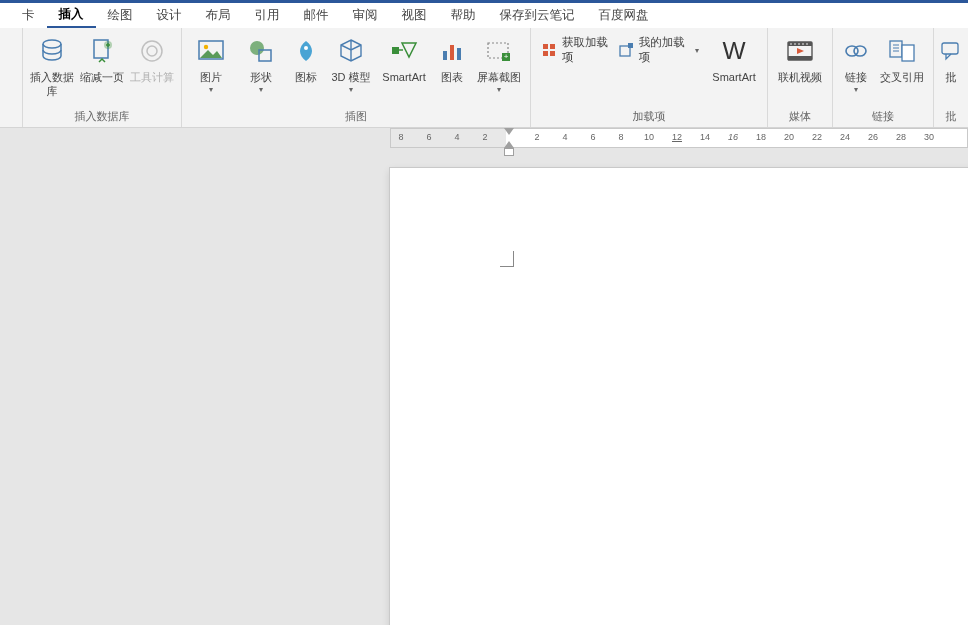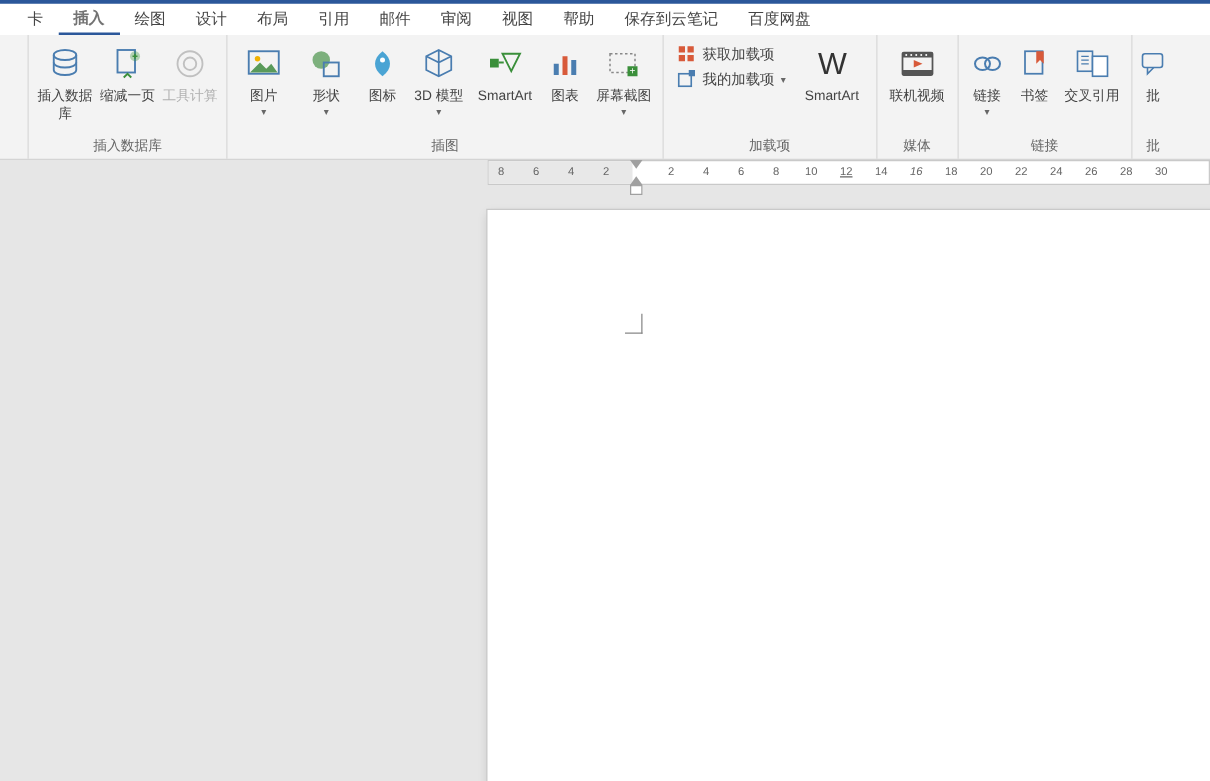--- a/index.html
+++ b/index.html
@@ -9,21 +9,21 @@
   height: 28px;
   background: #fff;
   border-top: 3px solid #2b579a;
   display: flex;
   align-items: center;
   padding-left: 10px;
   font-size: 12.5px;
   color: #444;
 }
 .tab-item { padding: 0 12px; height: 100%; display: flex; align-items: center; cursor: pointer; }
-.tab-item.active { color: #737373; font-weight: 600; border-bottom: 2px solid #2b579a; }
+.tab-item.active { color: #000000; font-weight: 600; border-bottom: 2px solid #2b579a; }
 
 .ribbon {
   background: #f3f3f3;
   border-bottom: 1px solid #d4d4d4;
   height: 100px;
   display: flex;
 }
 .group {
   display: flex;
   flex-direction: column;
@@ -43,21 +43,21 @@
   color: #444;
   cursor: pointer;
   text-align: center;
   line-height: 1.3;
 }
 .big-btn.disabled { color: #b0b0b0; }
 .big-btn .ico { width: 32px; height: 32px; display: flex; align-items: center; justify-content: center; margin-bottom: 3px; }
 .big-btn .lbl { min-height: 28px; display: flex; flex-direction: column; justify-content: flex-start; }
 .drop-arrow { font-size: 8px; color: #666; margin-top: 1px; }
 
-.small-stack { display: flex; flex-direction: column; gap: 4px; padding: 4px 6px 0; }
+.small-stack { display: flex; flex-direction: row; gap: 4px; padding: 4px 6px 0; }
 .small-btn { display: flex; align-items: center; font-size: 11.5px; color: #444; cursor: pointer; gap: 5px; }
 .small-btn .sm-ico { width: 16px; height: 16px; display: flex; align-items: center; justify-content: center; }
 
 .workspace {
   position: relative;
   height: calc(625px - 128px);
   background: #e6e6e6;
 }
 .ruler-h {
   position: absolute;
@@ -312,29 +312,20 @@
         <div class="ico">
           <svg width="28" height="26" viewBox="0 0 28 26">
               <ellipse cx="10" cy="13" rx="6" ry="5" fill="none" stroke="#4a7db0" stroke-width="1.6"></ellipse>
               <ellipse cx="18" cy="13" rx="6" ry="5" fill="none" stroke="#4a7db0" stroke-width="1.6"></ellipse>
             </svg>
         </div>
         <div class="lbl">
             <span>链接</span>
             <span class="drop-arrow">▾</span>
           </div>
-      </div>
-      <div class="big-btn" style="width:38px;">
-        <div class="ico">
-          <svg width="26" height="26" viewBox="0 0 26 26">
-              <rect x="5" y="3" width="14" height="18" fill="none" stroke="#4a7db0" stroke-width="1.4"></rect>
-              <path d="M14 3 L14 13 L17 10 L20 13 L20 3" fill="#d85a3a"></path>
-            </svg>
-        </div>
-        <div class="lbl">书签</div>
       </div>
       <div class="big-btn" style="width:54px;">
         <div class="ico">
           <svg width="30" height="26" viewBox="0 0 30 26">
               <rect x="3" y="3" width="12" height="16" fill="none" stroke="#4a7db0" stroke-width="1.3"></rect>
               <rect x="15" y="7" width="12" height="16" fill="#fff" stroke="#4a7db0" stroke-width="1.3"></rect>
               <path d="M6 7h6M6 10h6M6 13h6" stroke="#4a7db0" stroke-width="1"></path>
             </svg>
         </div>
         <div class="lbl">交叉引用</div>

